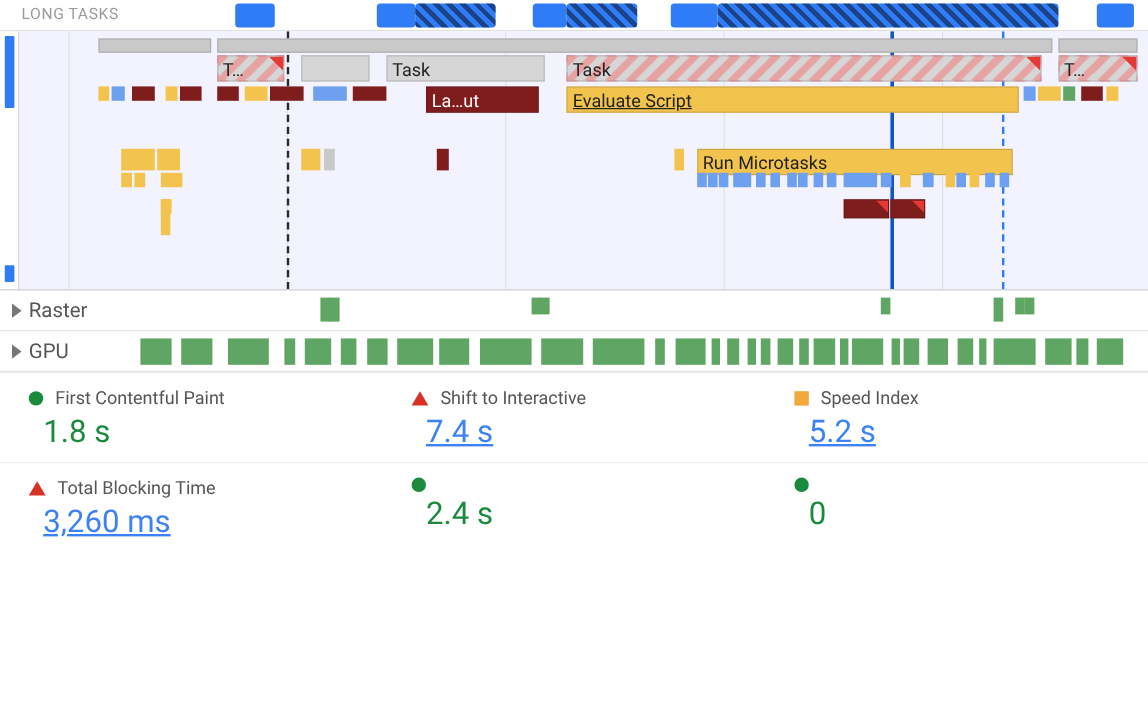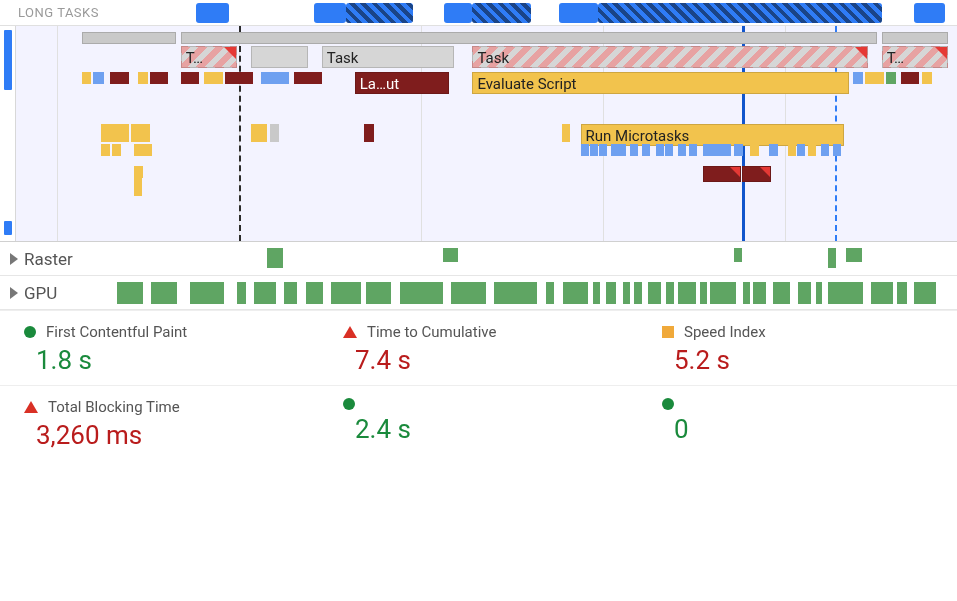--- a/index.html
+++ b/index.html
@@ -42,21 +42,21 @@
   
   .metrics { display:grid; grid-template-columns: 1fr 1fr 1fr; }
   .metric { padding: 12px 20px 10px 24px; border-top:1px solid #eee; }
   .metric-head { display:flex; align-items:center; gap:10px; color:#555; font-size:15px; }
   .m-icon { width:12px; height:12px; flex-shrink:0; }
   .m-icon.circle-green { border-radius:50%; background:#1a8a3c; }
   .m-icon.square-orange { background:#f0a93a; }
   .m-icon.tri-red { width:0; height:0; border-left:7px solid transparent; border-right:7px solid transparent; border-bottom:12px solid #d93025; }
   .metric-val { font-size:26px; margin-top:4px; font-weight:400;margin-left:12px; }
   .val-green { color:#1a8a3c; }
-  .val-red { color:#b91c1c; }
+  .val-red { color:#3b82f6;text-decoration:underline; }
 </style>
 </head>
 <body>
 
 <div class="row-longtasks">
   <div class="longtasks-label">LONG TASKS</div>
   <div class="longtasks-track" id="lt-track">
       <div class="lt-block" style="left: 3.5%; width: 4.2%;"></div>
       <div class="lt-block" style="left: 18.5%; width: 4%;"></div>
       <div class="lt-block lt-hatch" style="left: 22.5%; width: 8.5%;"></div>
@@ -93,21 +93,21 @@
   <div class="flame-track" id="lane-tasks" style="top:20px">
       <div class="flame-item c-task striped" style="left: 17.5%; width: 6%;">T…<span class="redtri"></span></div>
       <div class="flame-item c-task" style="left: 25%; width: 6%;"></div>
       <div class="flame-item c-task" style="left: 32.5%; width: 14%;">Task</div>
       <div class="flame-item c-task striped" style="left: 48.5%; width: 42%;">Task<span class="redtri"></span></div>
       <div class="flame-item c-task striped" style="left: 92%; width: 7%;">T…<span class="redtri"></span></div>
     </div>
 
   <div class="flame-track" id="lane-2" style="top:46px">
       <div class="flame-item c-layout" style="left: 36%; width: 10%;">La…ut</div>
-      <div class="flame-item c-script" style="left: 48.5%; width: 40%;">Evaluate Script</div>
+      <div class="flame-item c-script" style="left: 48.5%; width: 40%; text-decoration: underline;">Evaluate Script</div>
     </div>
 
   <div class="flame-track" id="lane-3" style="top:72px">
       <div class="flame-item c-script" style="left: 60%; width: 28%; margin-top: 26px;">Run Microtasks</div>
     </div>
 
   <div class="flame-track" style="top:46px" id="tiny-row-1">
       <div class="flame-item tiny c-script" style="left: 7%; width: 1%; height: 12px;"></div>
       <div class="flame-item tiny c-blue" style="left: 8.2%; width: 1.2%; height: 12px;"></div>
       <div class="flame-item tiny c-layout" style="left: 10%; width: 2%; height: 12px;"></div>
@@ -234,21 +234,21 @@
     <div class="metric">
       <div class="metric-head">
         <span class="m-icon circle-green"></span>
         <span>First Contentful Paint</span>
       </div>
       <div class="metric-val val-green">1.8 s</div>
     </div>
     <div class="metric">
       <div class="metric-head">
         <span class="m-icon tri-red"></span>
-        <span>Time to Cumulative</span>
+        <span>Shift to Interactive</span>
       </div>
       <div class="metric-val val-red">7.4 s</div>
     </div>
     <div class="metric">
       <div class="metric-head">
         <span class="m-icon square-orange"></span>
         <span>Speed Index</span>
       </div>
       <div class="metric-val val-red">5.2 s</div>
     </div>

